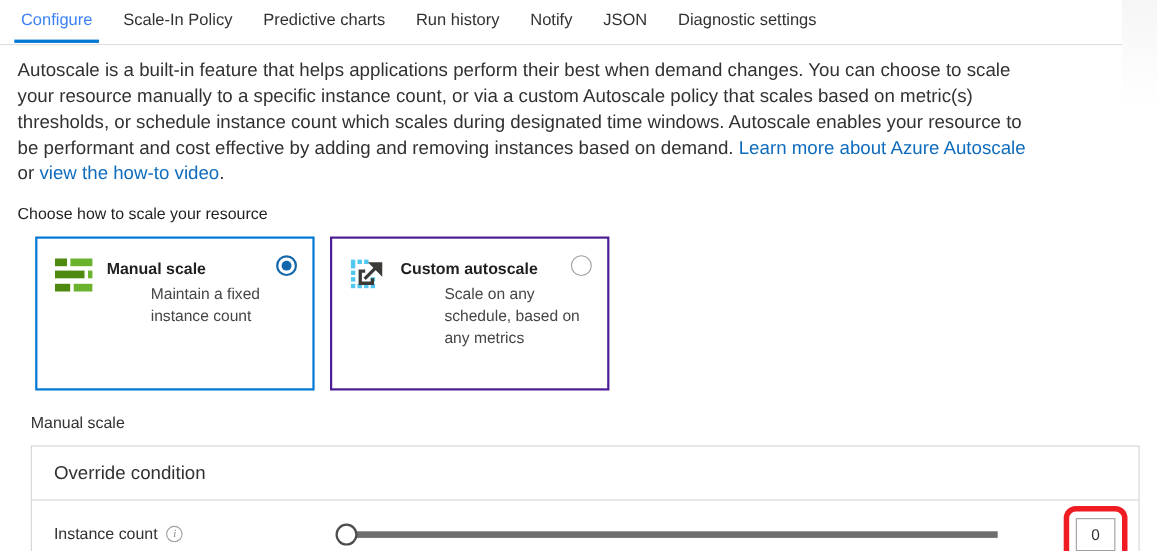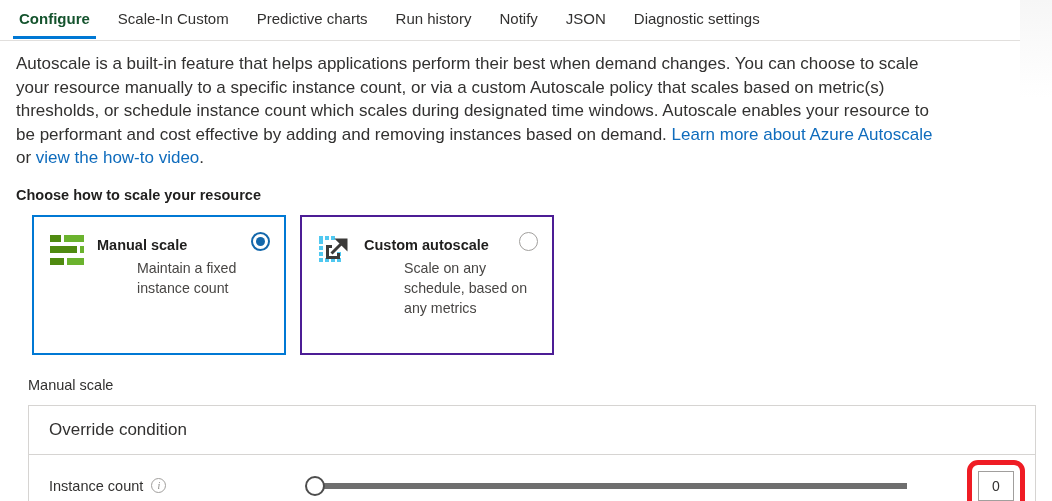--- a/index.html
+++ b/index.html
@@ -23,21 +23,21 @@
   }
   .tab {
     position: relative;
     padding: 9px 14px 11px 14px;
     font-size: 15px;
     color: #323130;
     cursor: pointer;
     white-space: nowrap;
     line-height: 19px;
   }
-  .tab.active { color: #14532d; font-weight: 700; }
+  .tab.active { color: #3b82f6; font-weight: 400; }
   .tab.active::after {
     content: "";
     position: absolute;
     left: 8px; right: 8px; bottom: 0px;
     height: 3px;
     background: #0078d4;
   }
   .corner-shade {
     position: absolute;
     top: 0; right: 0;
@@ -53,21 +53,21 @@
     line-height: 23.5px;
     color: #323130;
     max-width: 1000px;
   }
   .desc a { color: #0f6cbd; text-decoration: none; cursor: pointer; }
 
   
   .section-heading {
     margin: 17px 0 0 16px;
     font-size: 14.5px;
-    font-weight: bold;
+    font-weight: normal;
     color: #201f1e;
   }
 
   
   .cards {
     display: flex;
     gap: 14px;
     margin: 12px 0 0 32px;
   }
   .card {
@@ -241,21 +241,21 @@
   }
 </style>
 </head>
 <body>
 
 <div class="tabbar">
   <div class="tab active">
     <span>Configure</span>
   </div>
   <div class="tab">
-    <span>Scale-In Custom</span>
+    <span>Scale-In Policy</span>
   </div>
   <div class="tab">
     <span>Predictive charts</span>
   </div>
   <div class="tab">
     <span>Run history</span>
   </div>
   <div class="tab">
     <span>Notify</span>
   </div>

